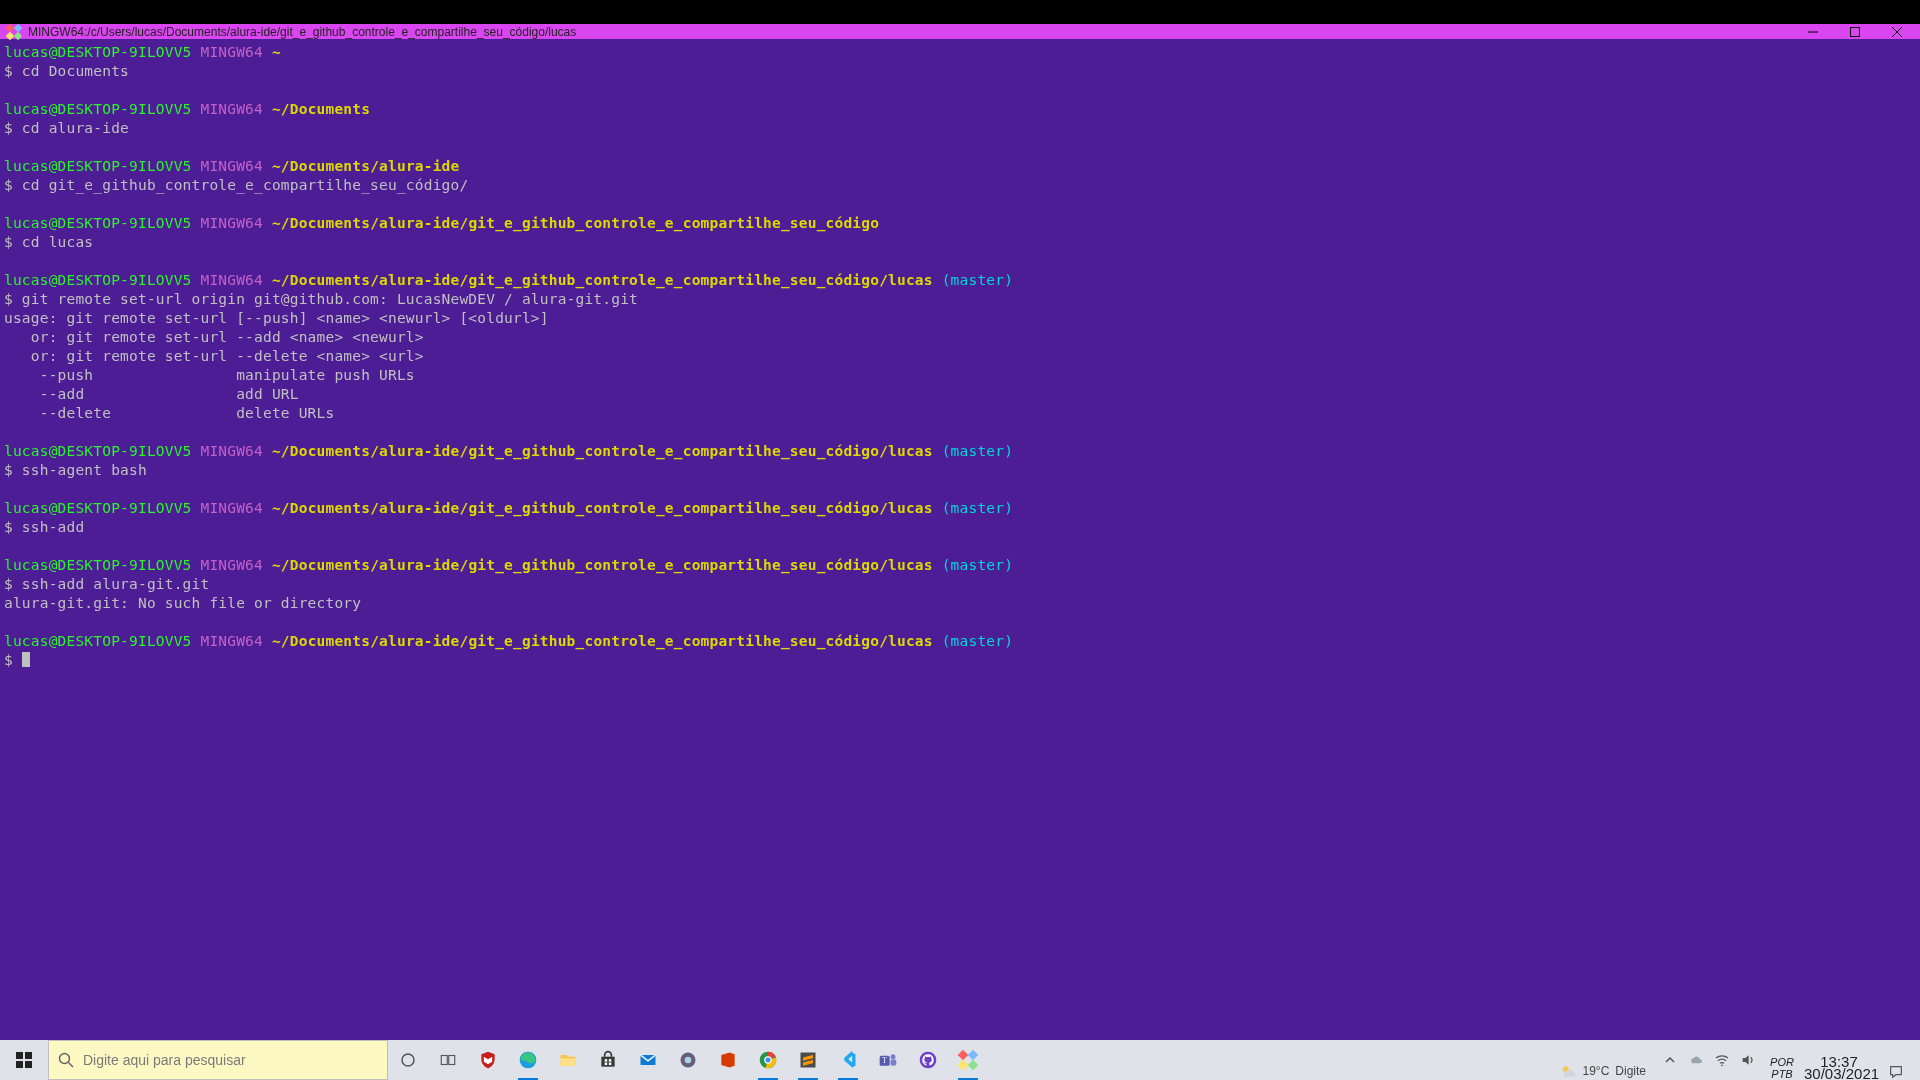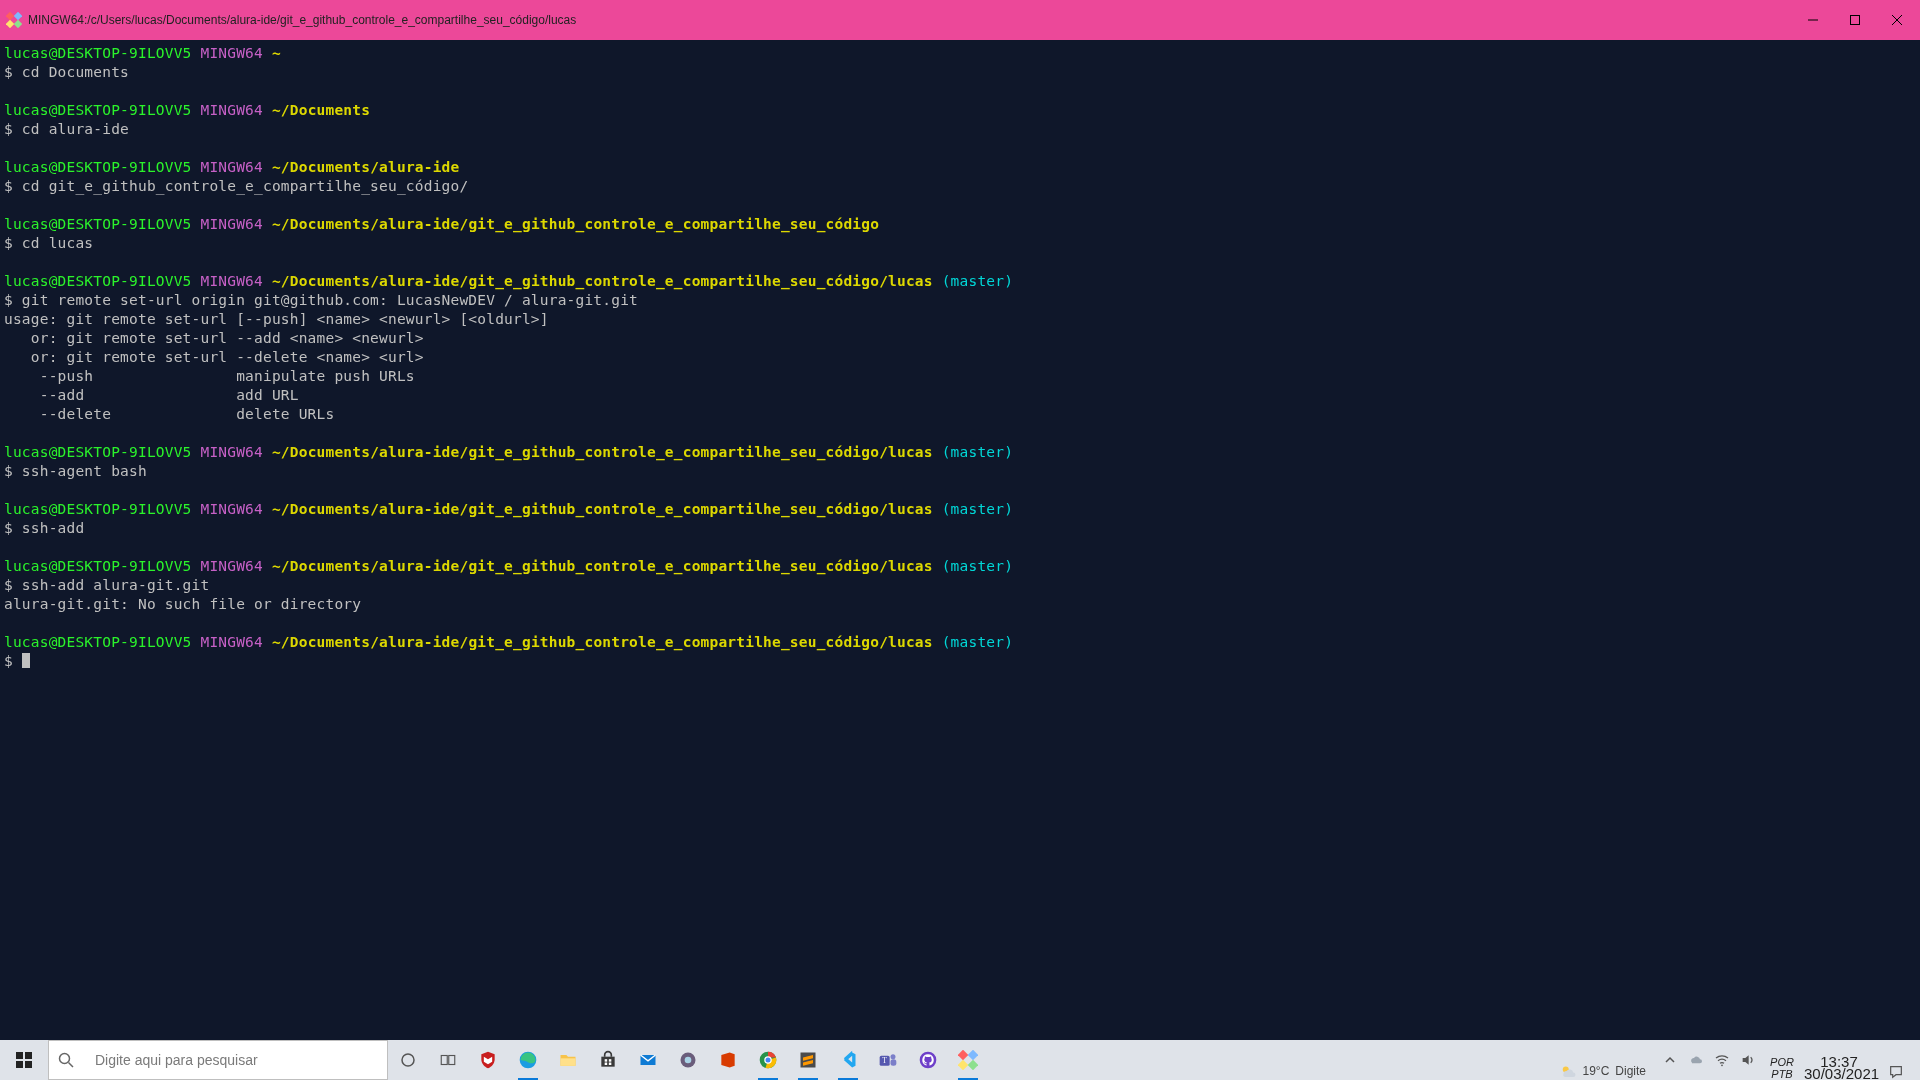--- a/index.html
+++ b/index.html
@@ -1,27 +1,27 @@
 <!DOCTYPE html>
 <html><head>
 <meta charset="utf-8">
 <style>
   * { margin: 0; padding: 0; box-sizing: border-box; }
   html, body { width: 1920px; height: 1080px; overflow: hidden; font-family: "Segoe UI", Tahoma, sans-serif; background: #000; }
 
   
-  .titlebar { height: 40px; background: #ec4899; display: flex; align-items: center; padding: 0 2px 0 6px; font-size: 12px; color: #222; border-bottom: 0; }
+  .titlebar { height: 15px; background: #d946ef; display: flex; align-items: center; padding: 0 2px 0 6px; font-size: 12px; color: #222; border-bottom: 0; margin-top: 24px; }
   .titlebar .appicon { width: 16px; height: 16px; margin-right: 6px; display: inline-flex; align-items: center; justify-content: center; }
   .titlebar .title { flex: 1; white-space: nowrap; overflow: hidden; }
   .winbtns { display: flex; }
   .winbtn { width: 42px; height: 26px; display: flex; align-items: center; justify-content: center; color: #000; }
 
   
   .terminal {
-    background: #0f172a;
+    background: #4c1d95;
     color: #c0c0c0;
     font-family: "Lucida Console", Consolas, monospace;
     font-size: 14.5px;
     line-height: 19px;
     letter-spacing: 0.2px;
     padding: 4px 4px;
     height: calc(100% - 27px - 40px);
     overflow: hidden;
     white-space: pre;
   }
@@ -29,21 +29,21 @@
   .c-user { color: #2bf32b; }            
   .c-env  { color: #c660c6; }             
   .c-path { color: #ddd800; font-weight: bold; }
   .c-silver { color: #c0c0c0; }
   .c-branch { color: #00d7d7; }           
   .cursor { display:inline-block; width:8px; height:15px; background:#c0c0c0; margin-left:0; vertical-align:-2px; }
 
   
   .taskbar { position: absolute; left:0; right:0; bottom:0; height: 40px; background: #dfe3e9; display:flex; align-items:center; font-size:12px; color:#222; }
   .start { width: 48px; height: 40px; display:flex; align-items:center; justify-content:center; }
-  .searchbox { display:flex; align-items:center; width: 340px; height: 40px; background:#ffffff; border:1px solid #bfbfbf;gap:12px; }
+  .searchbox { display:flex; align-items:center; width: 340px; height: 40px; background:#fef9c3; border:1px solid #bfbfbf; }
   .searchbox .si { width: 34px; display:flex; align-items:center; justify-content:center; color:#555;}
   .searchbox .stext { color:#7a7a7a; font-size:14px; }
   .tbicons { display:flex; align-items:center; }
   .tbicon { width: 40px; height: 40px; display:flex; align-items:center; justify-content:center; position:relative; }
   .tb-underline { position:absolute; bottom:0; left:10px; right:10px; height:2px; background:#0a7ad9; }
   .tray { margin-left:auto; display:flex; align-items:flex-end; padding-right:4px; gap:2px; }
   .tray .ticon { width: 24px; height:40px; display:flex; align-items:center; justify-content:center; color:#555; }
   .tray .weather { display:flex; align-items:center; gap:6px; padding:0 10px; color:#444; }
   .tray .lang { width:40px; text-align:center; font-size:11px; line-height:12px;font-style:italic; }
   .tray .clock { width:70px; text-align:center; font-size:15px; line-height:12px; }

